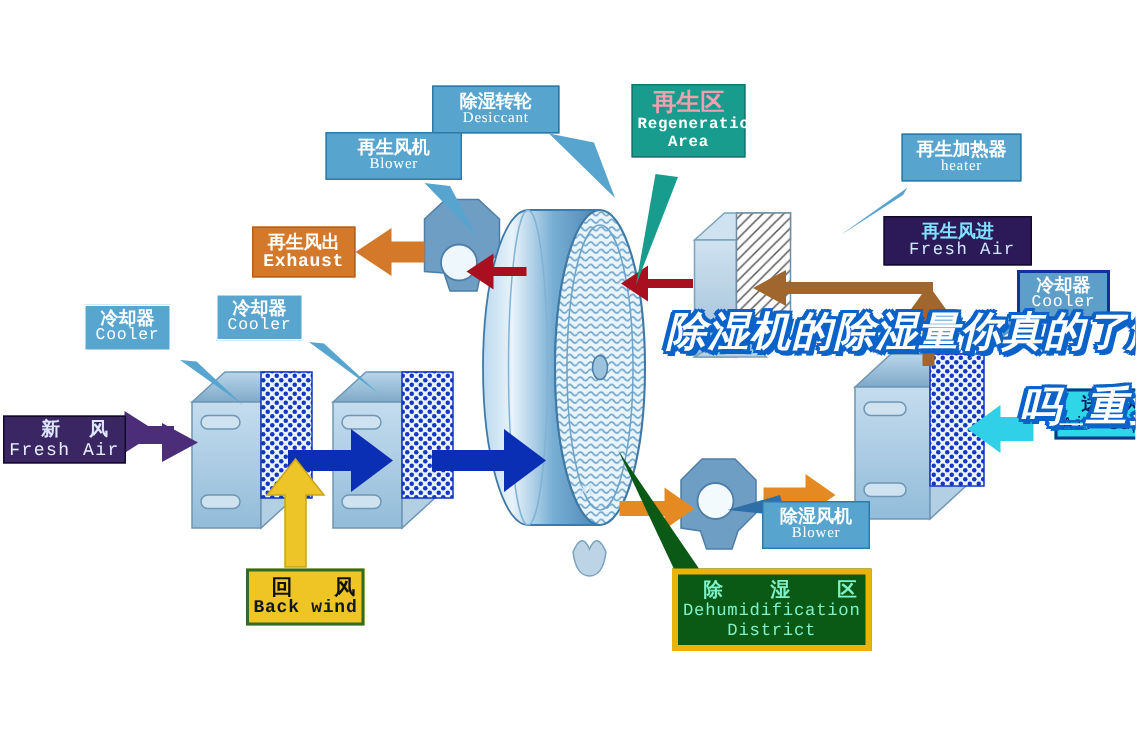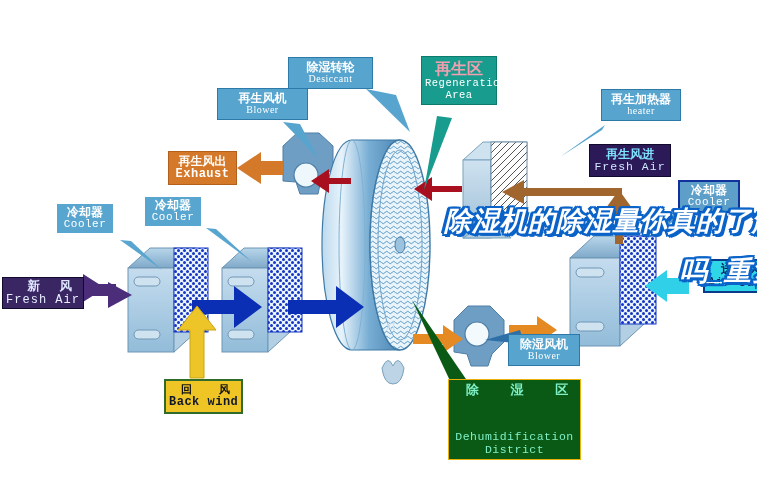--- a/index.html
+++ b/index.html
@@ -47,27 +47,27 @@
   .coolbox{background:#5d9fc9;border:2px solid #10329a;color:#ffffff;}
   .coolbox .cn{font-size:12px;}
   .coolbox .en{font-size:11px;letter-spacing:.5px;}
 
   
   .cyan{background:#2fd6e8;border:2px solid #0a3a8a;margin-left:32px;}
   .cyan .cn{font-size:12.5px;color:#06205e;letter-spacing:6px;}
   .cyan .en{font-size:12px;color:#06205e;letter-spacing:.5px;}
 
   
-  .green{background:#0a5a15;border:1px solid #eab308;}
+  .green{background:#0a5a15;border:4px solid #eab308;}
   .green .cn{font-size:13px;color:#7ff0c8;letter-spacing:14px;text-indent:14px;}
   .green .en{font-size:11.5px;color:#7ff0c8;letter-spacing:.5px;}
 
   
   .yellow{background:#eec524;border:2px solid #2f6b2b;}
-  .yellow .cn{font-size:11px;color:#111111;letter-spacing:12px;text-indent:12px;}
+  .yellow .cn{font-size:14px;color:#111111;letter-spacing:12px;text-indent:12px;}
   .yellow .en{font-size:12px;color:#0f172a;font-weight:700;letter-spacing:.5px;}
 
   
   #title{position:absolute;left:0;top:196px;width:757px;text-align:right;
          font-family:"Liberation Sans",sans-serif;font-weight:700;font-style:italic;
          font-size:27px;line-height:50px;color:#ffffff;letter-spacing:1px;
          text-shadow:
             2px 0 0 #0b63c9, -2px 0 0 #0b63c9, 0 2px 0 #0b63c9, 0 -2px 0 #0b63c9,
             2px 2px 0 #0b63c9, -2px 2px 0 #0b63c9, 2px -2px 0 #0b63c9, -2px -2px 0 #0b63c9,
             3px 3px 0 #0b63c9, -3px -1px 0 #0b63c9, 1px 3px 0 #0b63c9;
@@ -258,29 +258,29 @@
     <span class="en">Desiccant</span>
   </div>
 
   <div class="lbl sky" style="left:217px;top:88px;width:91px;padding:3px 4px;">
     <span class="cn">再生风机</span>
     <span class="en">Blower</span>
   </div>
 
   <div class="lbl teal" style="left:421px;top:56px;width:76px;padding:3px 3px;line-height:1.12;">
     <span class="cn">再生区</span>
-    <span class="en" style="white-space:normal;">Regeneration Area</span>
+    <span class="en" style="white-space:normal;font-weight:bold;">Regeneration Area</span>
   </div>
 
   <div class="lbl sky" style="left:601px;top:89px;width:80px;padding:3px 4px;">
     <span class="cn">再生加热器</span>
     <span class="en">heater</span>
   </div>
 
-  <div class="lbl purple" style="left:589px;top:144px;width:82px;padding:3px 4px;">
+  <div class="lbl purple" style="left:589px;top:144px;width:99px;padding:3px 16px;">
     <span class="cn">再生风进</span>
     <span class="en">Fresh Air</span>
   </div>
 
   <div class="lbl orange" style="left:168px;top:151px;width:69px;padding:3px 4px;">
     <span class="cn">再生风出</span>
     <span class="en">Exhaust</span>
   </div>
 
   <div class="lbl sky2" style="left:56px;top:203px;width:58px;padding:2px 3px;">
@@ -308,21 +308,21 @@
     <span class="en">Back wind</span>
   </div>
 
   <div class="lbl sky" style="left:508px;top:334px;width:72px;padding:3px 4px;">
     <span class="cn">除湿风机</span>
     <span class="en">Blower</span>
   </div>
 
   <div class="lbl green" style="left:448px;top:379px;width:133px;padding:3px 3px;line-height:1.15;">
     <span class="cn">除 湿 区</span>
-    <span class="en" style="white-space:normal;margin-top:32px;">Dehumidification District</span>
+    <span class="en" style="white-space:normal;">Dehumidification District</span>
   </div>
 
   <div class="lbl cyan" style="left:671px;top:259px;width:82px;padding:2px 3px;">
     <span class="cn">送   风</span>
     <span class="en">Air Supply</span>
   </div>
 
   <div id="title">
     <span>除湿机的除湿量你真的了解</span>
     <span class="l2">吗_重复</span>

